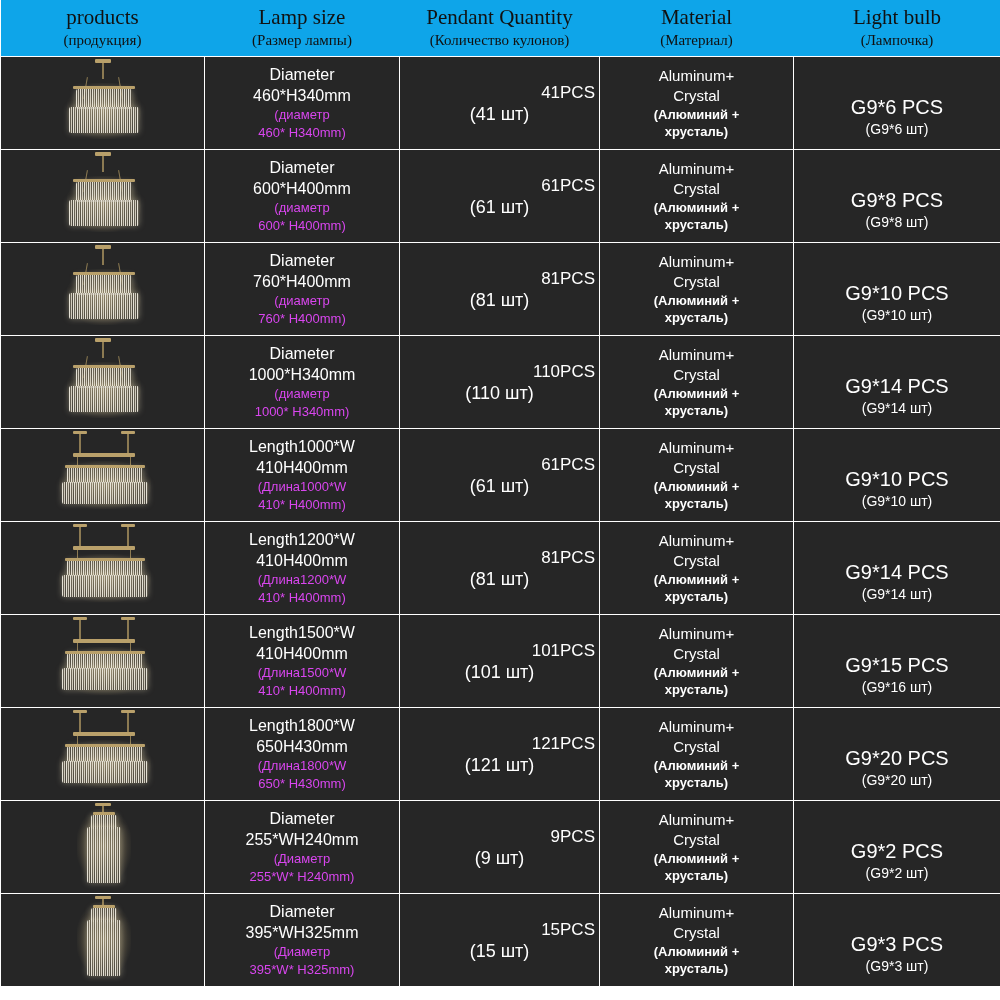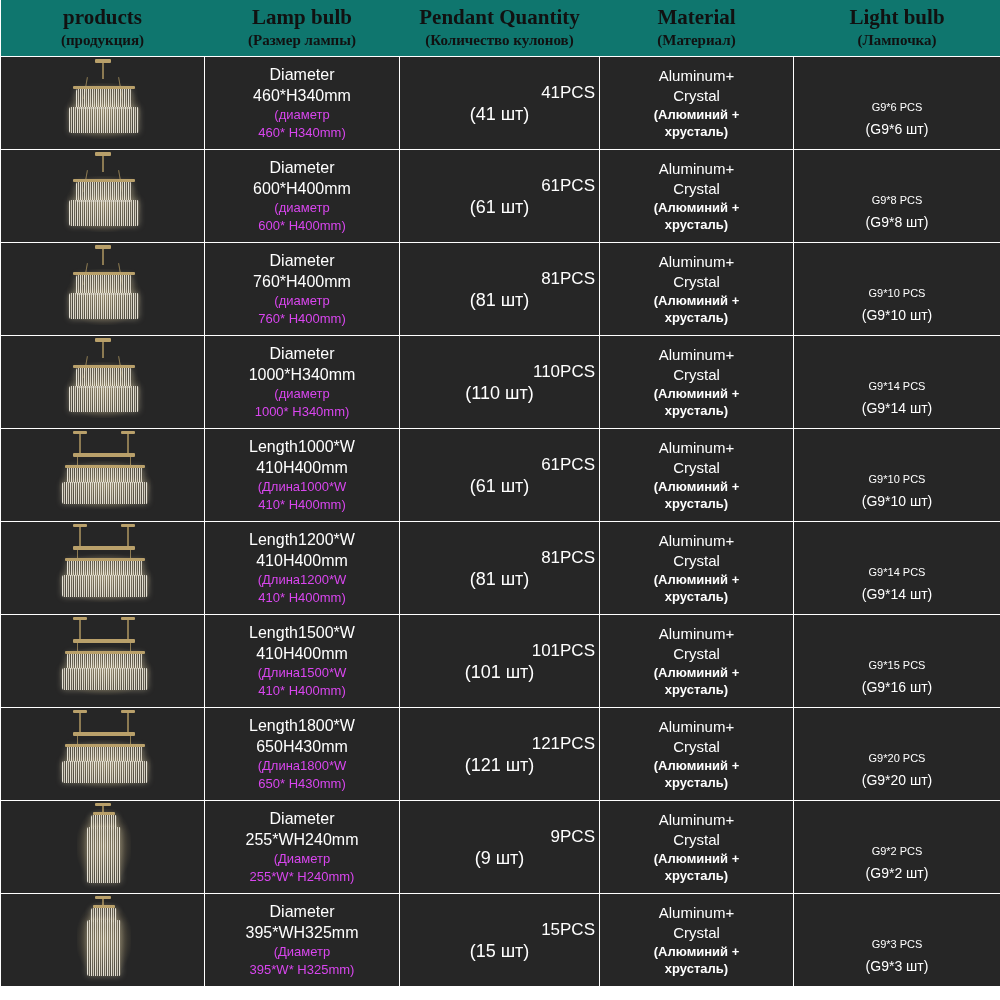--- a/index.html
+++ b/index.html
@@ -19,26 +19,26 @@
     position: relative;
     background: #ffffff;
   }
   table.spec {
     width: 1000px;
     border-collapse: collapse;
     table-layout: fixed;
   }
   
   thead th {
-    background: #0f766e;
+    background: #0ea5e9;
     color: #1b1b1b;
     border: none;
     padding: 4px 2px 6px 2px;
     vertical-align: top;
-    font-weight: bold;
+    font-weight: normal;
   }
   .h-main {
     font-family: "Liberation Serif", serif;
     font-size: 21px;
     line-height: 26px;
     color: #111111;
     text-align: center;
   }
   .h-sub {
     font-family: "Liberation Serif", serif;
@@ -128,21 +128,21 @@
   .mat-main {
     font-size: 15px;
     line-height: 20px;
   }
   .mat-sub {
     font-size: 13px;
     line-height: 17px;
     font-weight: bold;
   }
   .bulb-main {
-    font-size: 11px;
+    font-size: 20px;
     line-height: 23px;
     margin-top: 28px;
   }
   .bulb-sub {
     font-size: 14px;
     line-height: 20px;
   }
 </style>
 </head>
 <body>
@@ -156,21 +156,21 @@
       <col style="width:194px">
       <col style="width:207px">
     </colgroup>
     <thead>
       <tr>
         <th>
           <div class="h-main">products</div>
           <div class="h-sub">(продукция)</div>
         </th>
         <th>
-          <div class="h-main">Lamp bulb</div>
+          <div class="h-main">Lamp size</div>
           <div class="h-sub">(Размер лампы)</div>
         </th>
         <th>
           <div class="h-main">Pendant Quantity</div>
           <div class="h-sub">(Количество кулонов)</div>
         </th>
         <th>
           <div class="h-main">Material</div>
           <div class="h-sub">(Материал)</div>
         </th>

